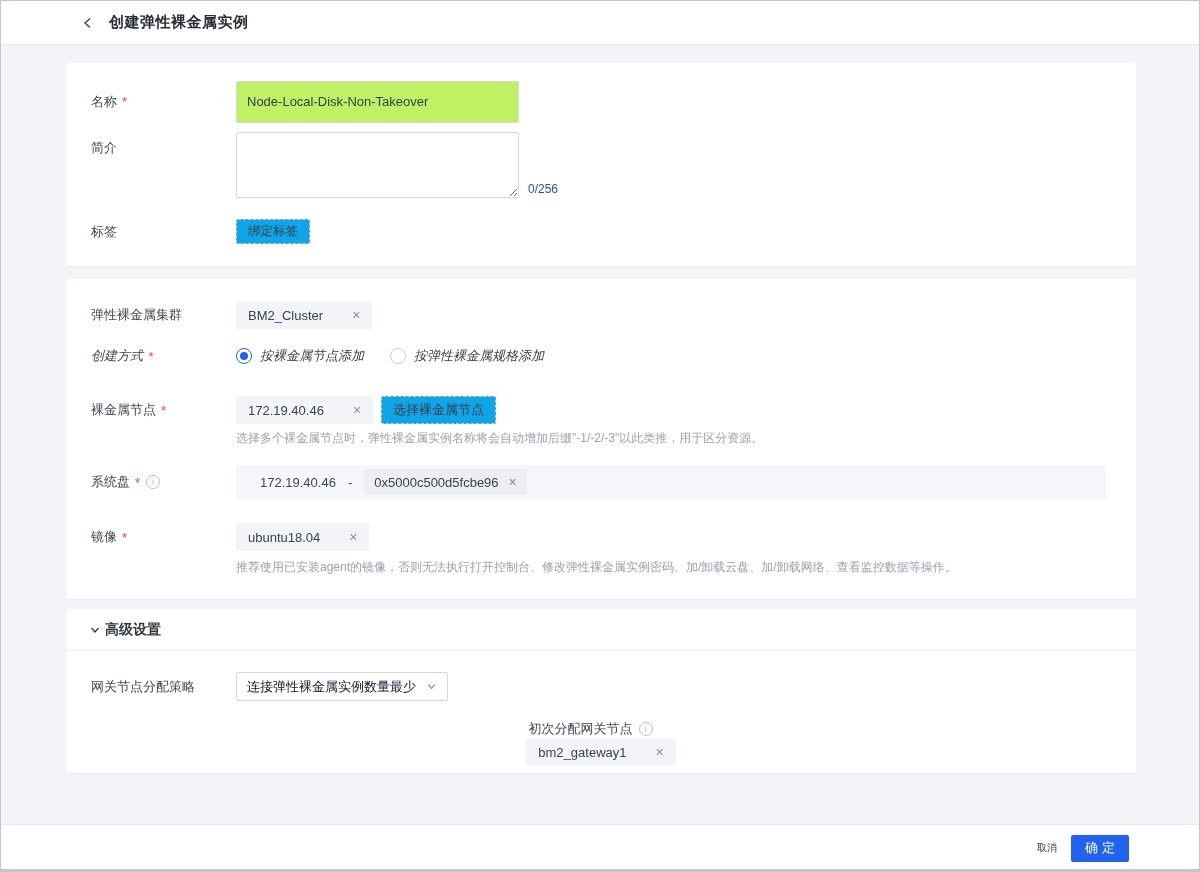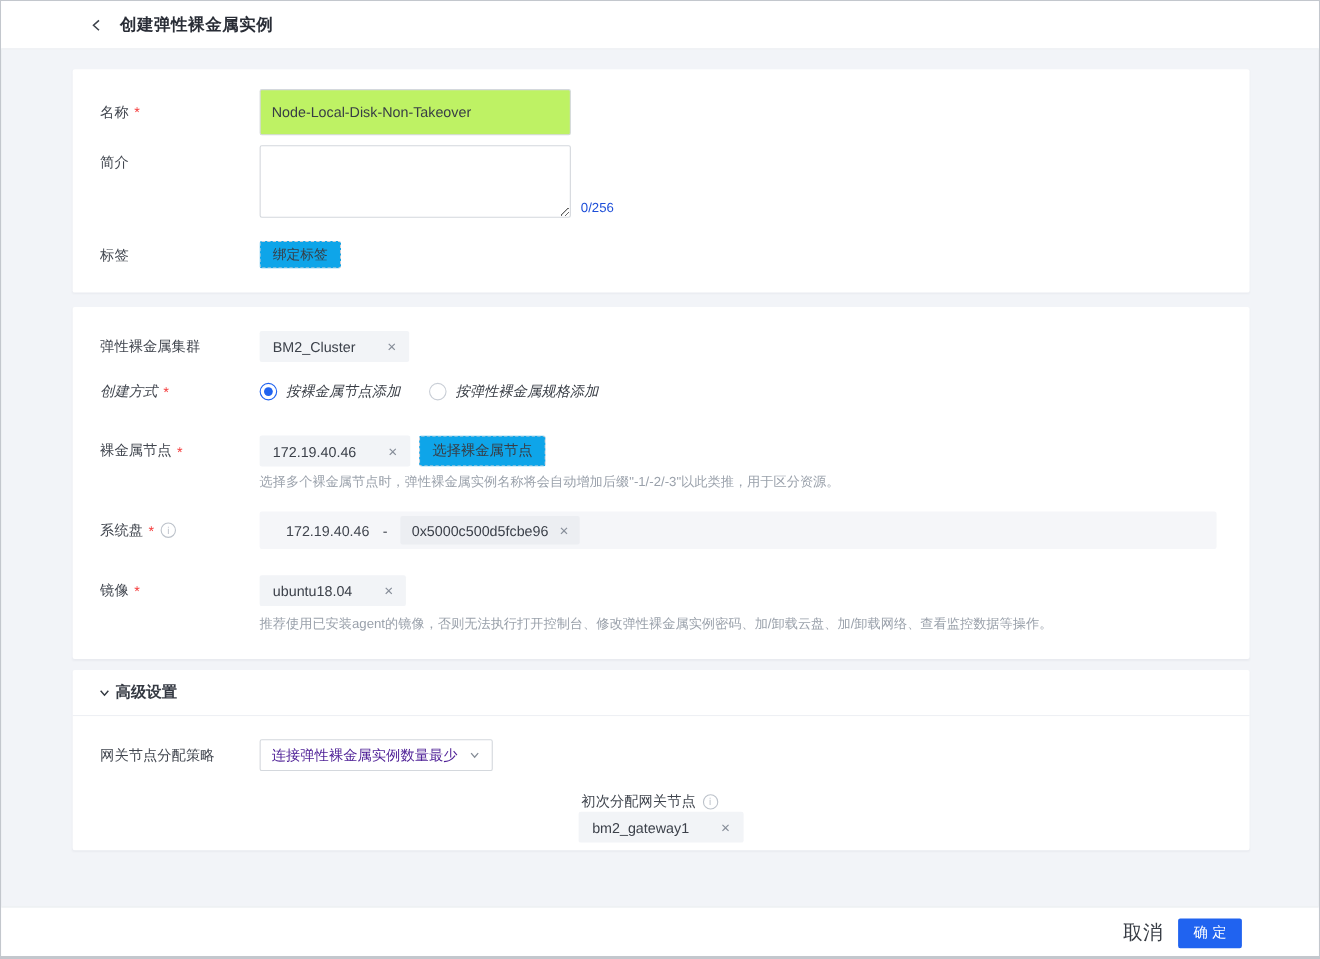--- a/index.html
+++ b/index.html
@@ -75,30 +75,30 @@
     border-radius:2px; font-size:13px; color:#3c414a;
   }
   .adv-head {
     position:absolute; left:0; top:0; right:0; height:42px; border-bottom:1px solid #eef0f4;
     display:flex; align-items:center; padding-left:23px; cursor:pointer;
   }
   .adv-title { font-size:14px; font-weight:700; color:#343942; margin-left:4px; }
   .select-box {
     width:212px; height:29px; border:1px solid #d4d8dd; border-radius:2px; background:#fff;
     display:flex; align-items:center; justify-content:space-between; padding:0 10px;
-    font-size:13px; color:#4c1d95; cursor:pointer;font-family:Liberation Mono, monospace;
+    font-size:13px; color:#0f172a; cursor:pointer;font-family:Liberation Mono, monospace;
   }
   
   .footbar {
     position:absolute; left:0; top:823px; width:100%; height:47px; background:#fff;
     border-top:1px solid #e6e9ed; display:flex; align-items:center; justify-content:flex-end;
     padding-right:70px;
   }
   .btn-cancel {
-    background:none; border:none; font-size:18px; color:#383d45; cursor:pointer;
+    background:none; border:none; font-size:10px; color:#383d45; cursor:pointer;
     padding:6px 14px; font-family:inherit;
   }
   .btn-confirm {
     background:#2063f0; border:none; color:#fff; font-size:13px; cursor:pointer;
     height:27px; padding:0 10px 0 14px; letter-spacing:4px; border-radius:2px;
     margin-left:0; font-family:inherit;
   }
   svg { display:block; }
 </style>
 </head>

